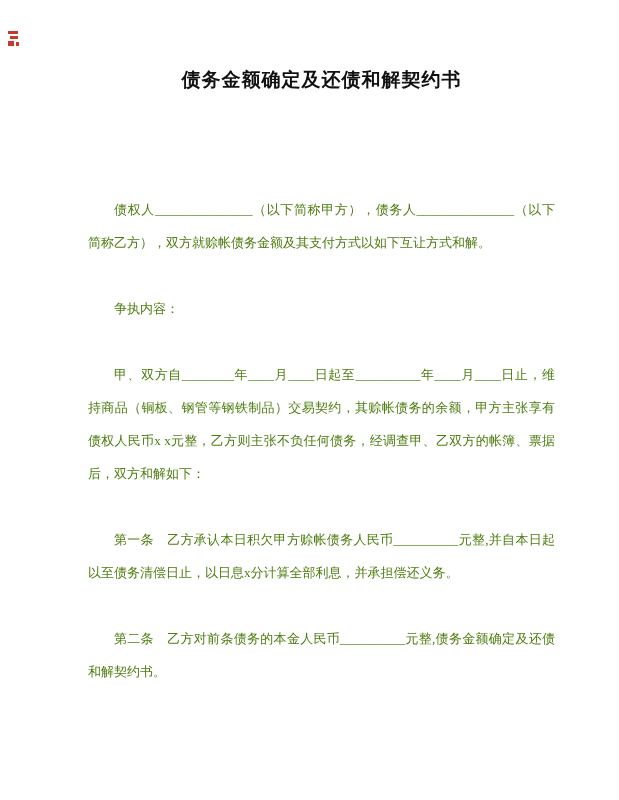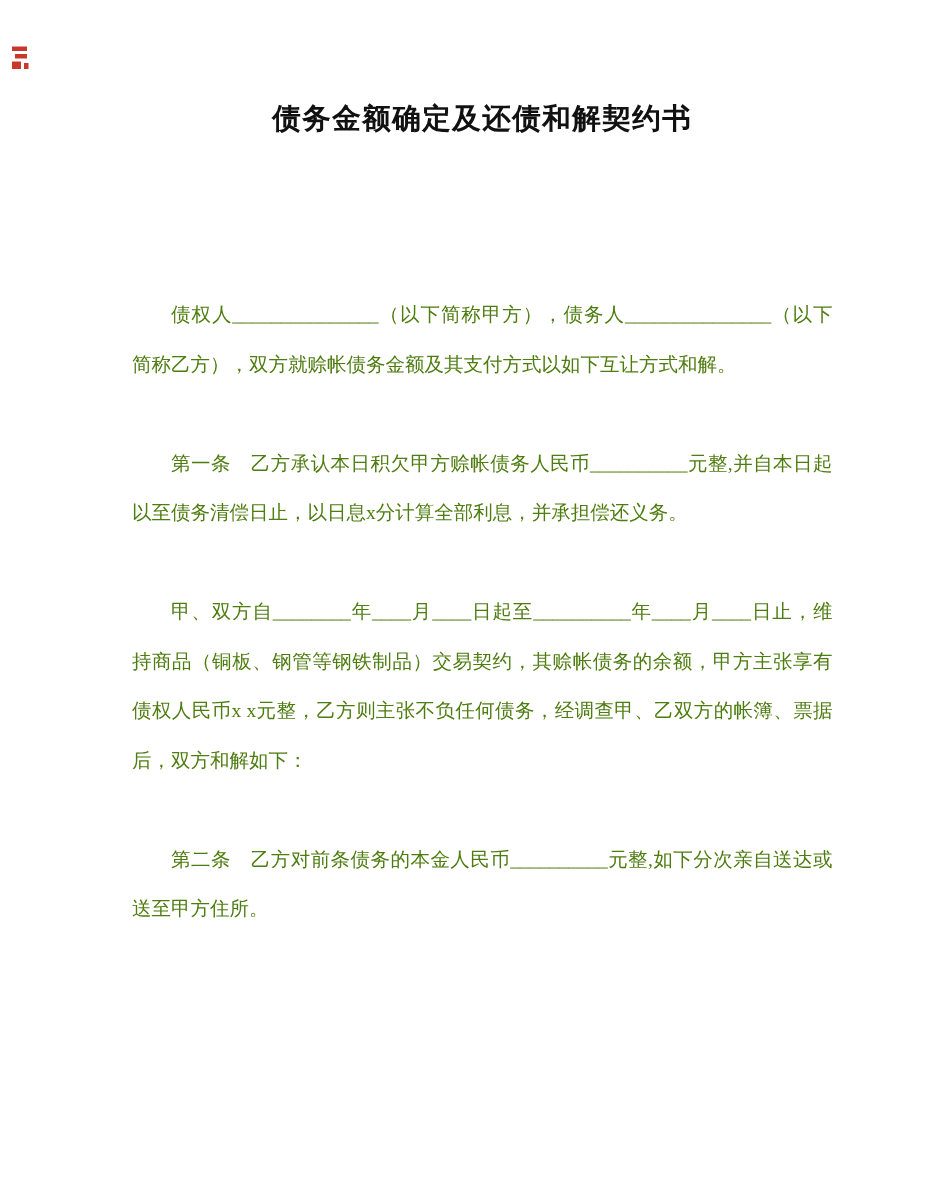--- a/index.html
+++ b/index.html
@@ -63,22 +63,23 @@
   </span>
 
   <div class="content">
 
     <h1 class="title">债务金额确定及还债和解契约书</h1>
 
     <div class="body-text">
 
       <p class="first-paragraph">债权人_______________（以下简称甲方），债务人_______________（以下简称乙方），双方就赊帐债务金额及其支付方式以如下互让方式和解。</p>
 
+      <p>争执内容：</p>
+
+      <p>甲、双方自________年____月____日起至__________年____月____日止，维持商品（铜板、钢管等钢铁制品）交易契约，其赊帐债务的余额，甲方主张享有债权人民币x x元整，乙方则主张不负任何债务，经调查甲、乙双方的帐簿、票据后，双方和解如下：</p>
 
       <p>第一条　乙方承认本日积欠甲方赊帐债务人民币__________元整,并自本日起以至债务清偿日止，以日息x分计算全部利息，并承担偿还义务。</p>
 
-      <p>甲、双方自________年____月____日起至__________年____月____日止，维持商品（铜板、钢管等钢铁制品）交易契约，其赊帐债务的余额，甲方主张享有债权人民币x x元整，乙方则主张不负任何债务，经调查甲、乙双方的帐簿、票据后，双方和解如下：</p>
-
-      <p>第二条　乙方对前条债务的本金人民币__________元整,如下分次亲自送达或送至甲方住所。</p>
+      <p>第二条　乙方对前条债务的本金人民币__________元整,债务金额确定及还债和解契约书。</p>
 
     </div>
   </div>
 </div>
 
 </body></html>

